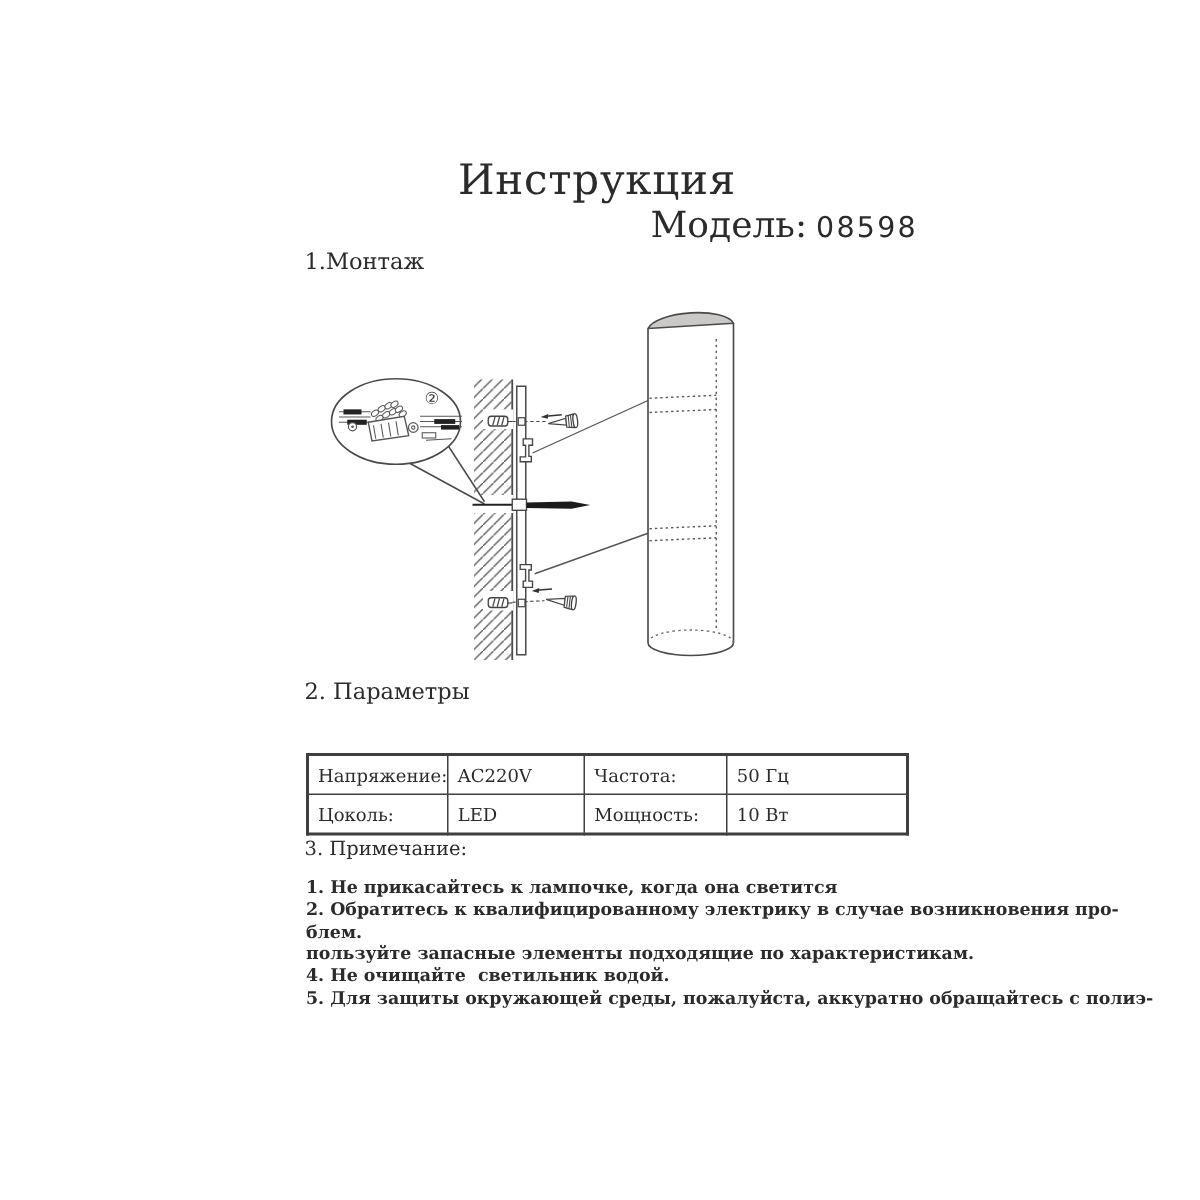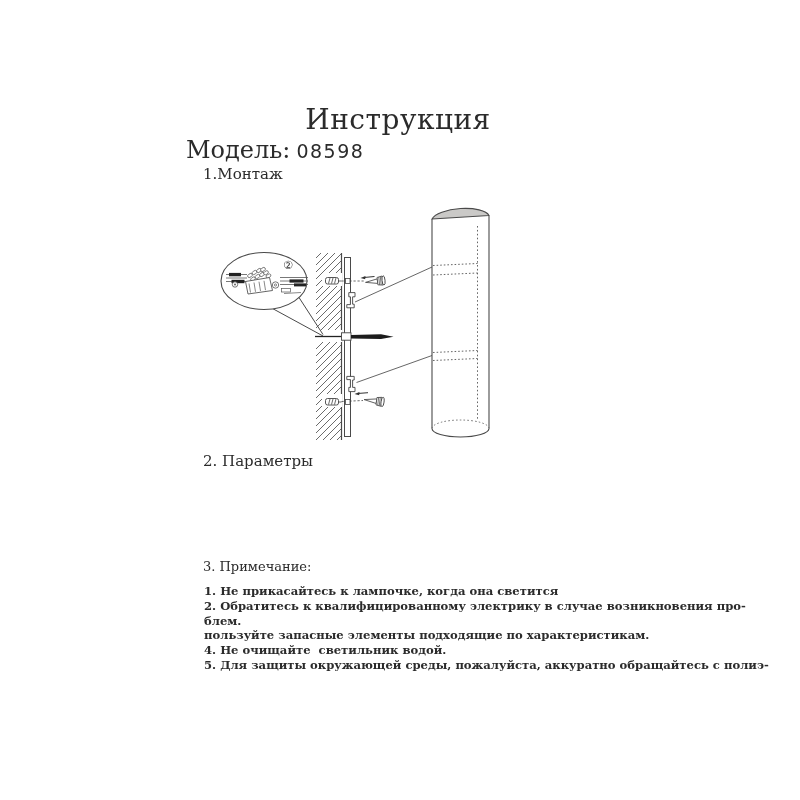--- a/index.html
+++ b/index.html
@@ -5,21 +5,21 @@
   html,body{margin:0;padding:0;background:#ffffff;}
   .page{
     position:relative;width:800px;height:800px;background:#ffffff;
     font-family:"DejaVu Serif","Liberation Serif",serif;color:#2b2b2b;overflow:hidden;
   }
   .title{
     position:absolute;left:198px;top:103px;width:400px;text-align:center;
     font-size:28px;letter-spacing:0.5px;
   }
   .model-line{
-    position:absolute;left:186px;top:136px;width:400px;text-align:left;
+    position:absolute;left:212px;top:136px;width:400px;text-align:right;
     font-size:24px;
   }
   .model-number{
     font-family:"DejaVu Sans","Liberation Sans",sans-serif;
     font-size:19px;letter-spacing:1.5px;margin-left:6px;
   }
   .sec{position:absolute;left:203px;}
   .sec-montage{top:165px;font-size:15px;}
   .sec-params{top:452px;font-size:15px;}
   .sec-notes{top:559px;font-size:13px;}
@@ -185,20 +185,32 @@
   <div class="sec sec-params">2. Параметры</div>
 
   <table class="params">
     <colgroup>
       <col style="width:84px">
         <col style="width:91px">
         <col style="width:95px">
         <col style="width:120px">
     </colgroup>
     <tbody>
+      <tr>
+        <td>Напряжение:</td>
+        <td>AC220V</td>
+        <td>Частота:</td>
+        <td>50 Гц</td>
+      </tr>
+      <tr>
+        <td>Цоколь:</td>
+        <td>LED</td>
+        <td>Мощность:</td>
+        <td>10 Вт</td>
+      </tr>
     </tbody>
   </table>
 
   <div class="sec sec-notes">3. Примечание:</div>
 
   <div class="notes">
     <div class="note-line">1. Не прикасайтесь к лампочке, когда она светится</div>
     <div class="note-line">2. Обратитесь к квалифицированному электрику в случае возникновения про-</div>
     <div class="note-line">блем.</div>
     <div class="note-line">пользуйте запасные элементы подходящие по характеристикам.</div>

